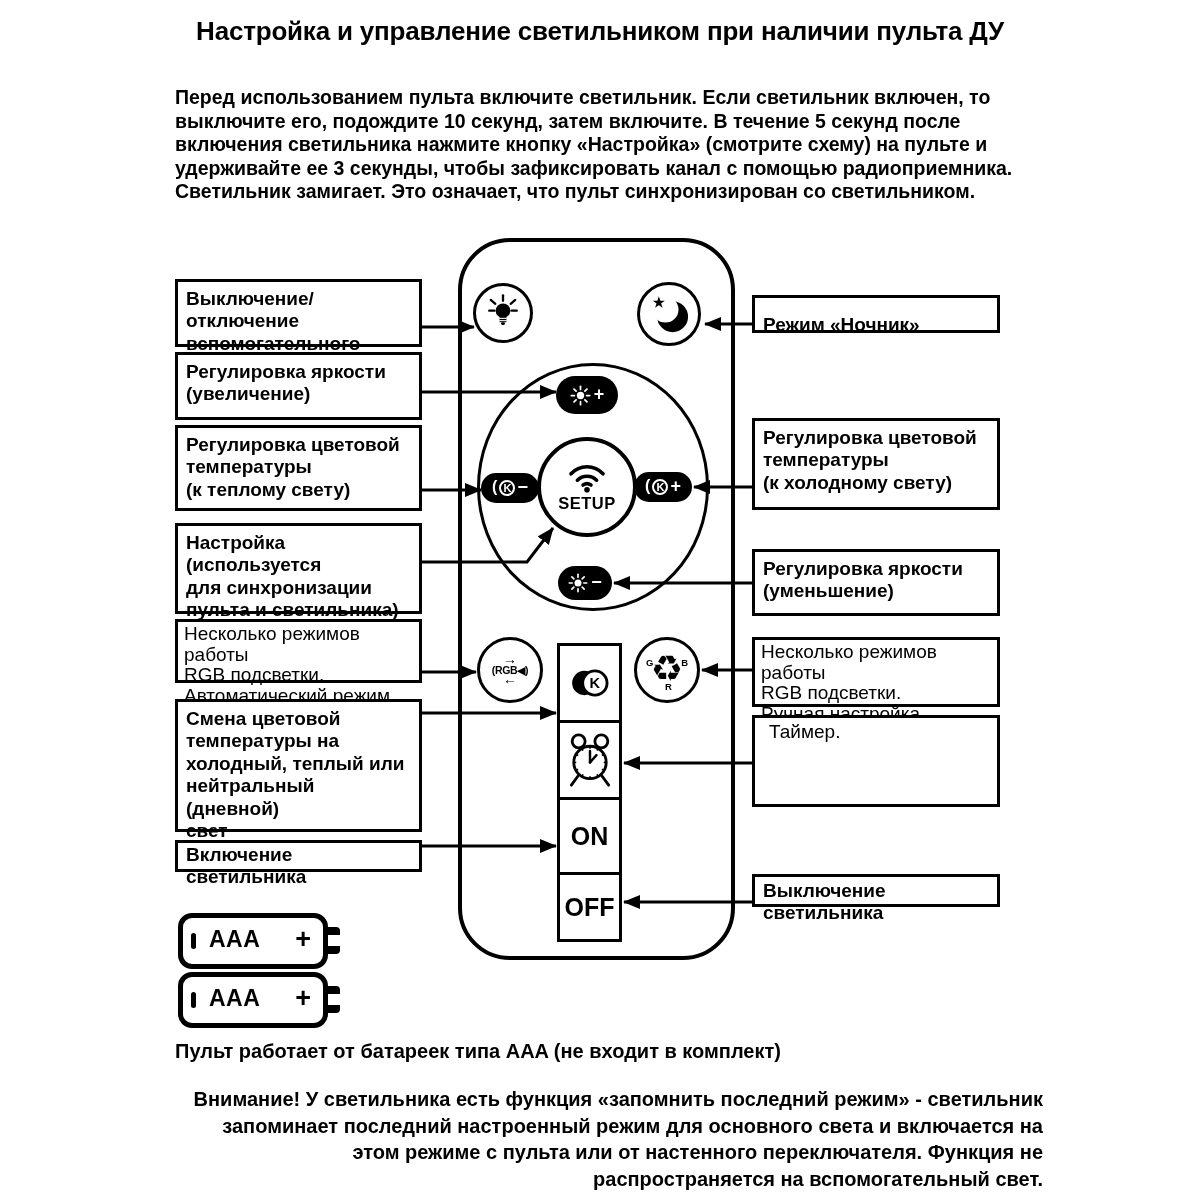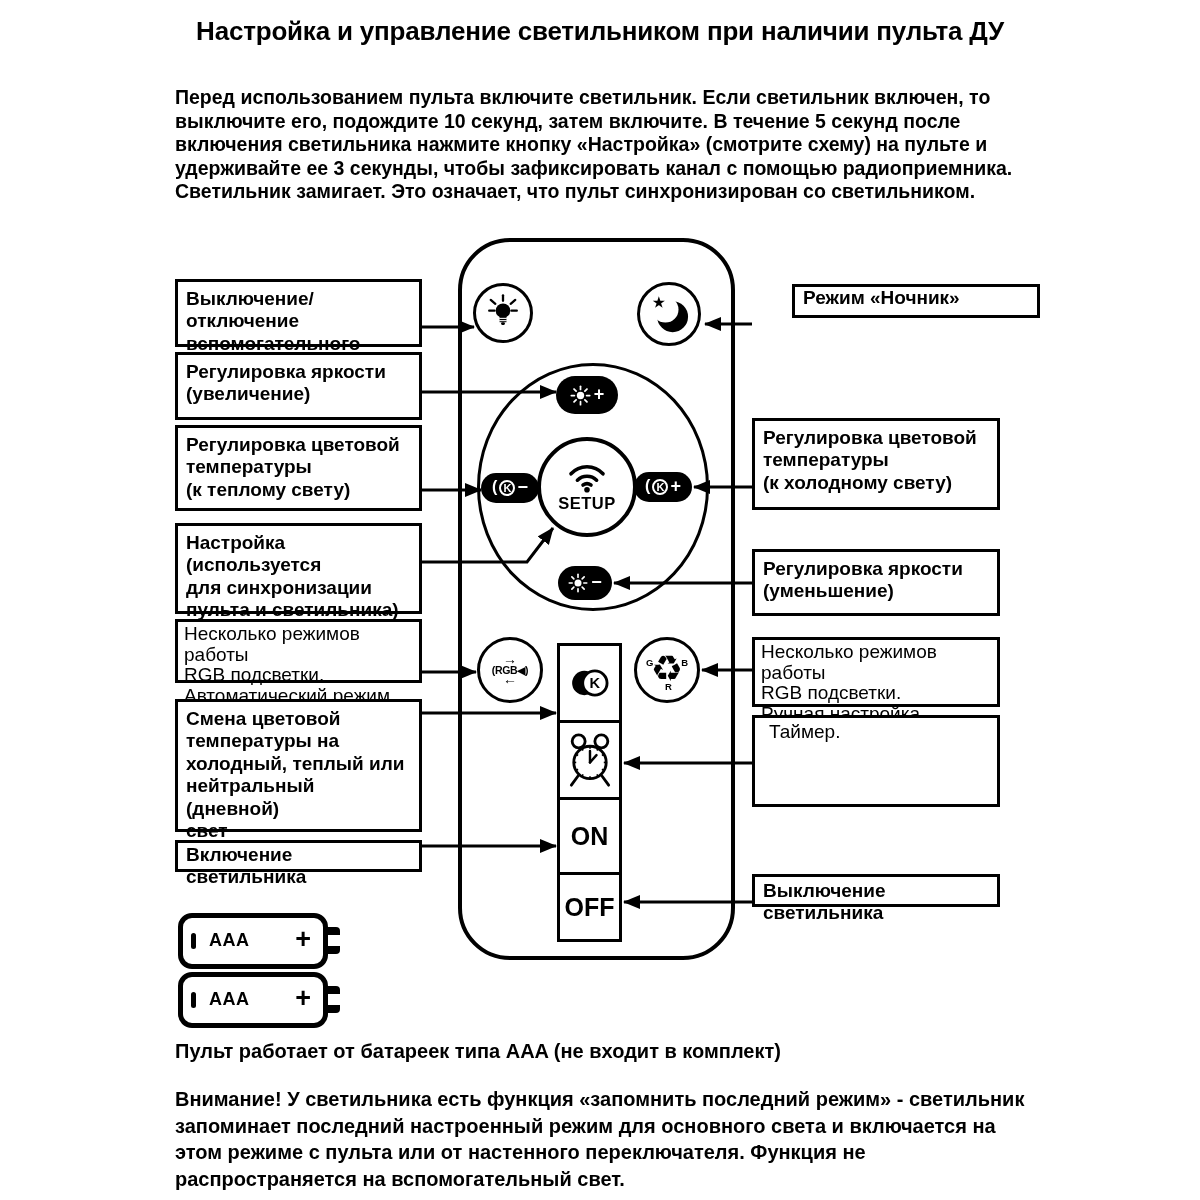--- a/index.html
+++ b/index.html
@@ -3,33 +3,33 @@
 <meta charset="utf-8">
 <style>
   html,body{margin:0;padding:0;background:#fff;}
   #page{position:relative;width:1200px;height:1200px;background:#fff;color:#000;
         font-family:"Liberation Sans",sans-serif;overflow:hidden;border-radius:26px;}
   .abs{position:absolute;}
   
   #title{top:16px;left:0;width:1200px;text-align:center;font-size:26px;font-weight:bold;letter-spacing:-0.2px;}
   #intro{top:86px;left:175px;width:862px;font-size:19.5px;font-weight:bold;line-height:1.21;}
   #battery-note{top:1040px;left:175px;font-size:20px;font-weight:bold;}
-  #warning{top:1086px;left:175px;width:868px;font-size:20px;font-weight:bold;line-height:1.33;}
+  #warning{top:1086px;left:175px;width:868px;font-size:20px;font-weight:bold;line-height:1.33;text-align:right;}
   
   .lbox{position:absolute;border:3px solid #000;background:#fff;font-size:19px;font-weight:bold;
         line-height:1.18;padding:6px 8px;white-space:pre-line;box-sizing:border-box;z-index:2;}
   .reg{font-weight:normal;line-height:1.08;padding:2px 6px;}
   #lb1{left:175px;top:279px;width:247px;height:68px;}
   #lb2{left:175px;top:352px;width:247px;height:68px;}
   #lb3{left:175px;top:425px;width:247px;height:86px;}
   #lb4{left:175px;top:523px;width:247px;height:91px;}
   #lb5{left:175px;top:619px;width:247px;height:64px;}
   #lb6{left:175px;top:699px;width:247px;height:133px;}
   #lb7{left:175px;top:840px;width:247px;height:32px;padding:1px 8px;}
-  #rb1{left:752px;top:284px;width:248px;height:34px;padding:0 8px;margin-left:40px;}
+  #rb1{left:752px;top:295px;width:248px;height:34px;padding:16px 8px;}
   #rb2{left:752px;top:418px;width:248px;height:92px;}
   #rb3{left:752px;top:549px;width:248px;height:67px;}
   #rb4{left:752px;top:637px;width:248px;height:70px;}
   #rb5{left:752px;top:715px;width:248px;height:92px;padding:4px 14px;}
   #rb6{left:752px;top:874px;width:248px;height:33px;padding:3px 8px;}
   
   #remote{left:458px;top:238px;width:277px;height:722px;border:4px solid #000;border-radius:52px;
           background:#fff;box-sizing:border-box;z-index:1;}
   .rbtn{position:absolute;box-sizing:border-box;background:#fff;}
   .circle{border:3px solid #000;border-radius:50%;display:flex;align-items:center;justify-content:center;}
@@ -61,21 +61,21 @@
         display:flex;align-items:center;justify-content:center;font-weight:bold;}
   #cell-moonk{top:401px;height:80px;}
   #cell-timer{top:478px;height:80px;}
   #cell-on{top:555px;height:78px;font-size:25px;}
   #cell-off{top:630px;height:70px;font-size:25px;}
   
   .battery{position:absolute;left:178px;width:150px;height:56px;border:5px solid #000;border-radius:14px;
            background:#fff;box-sizing:border-box;}
   #batt1{top:913px;} #batt2{top:972px;}
   .minus-bar{position:absolute;left:8px;top:15px;width:5px;height:16px;background:#000;border-radius:3px;}
-  .batt-label{position:absolute;left:26px;top:50%;transform:translateY(-54%);font-size:18px;font-weight:bold;letter-spacing:0.5px;text-align:center;}
+  .batt-label{position:absolute;left:26px;top:50%;transform:translateY(-54%);font-size:23px;font-weight:bold;letter-spacing:0.5px;text-align:center;}
   .batt-plus{position:absolute;right:12px;top:50%;transform:translateY(-56%);font-size:27px;font-weight:bold;}
   .nub{position:absolute;right:-17px;top:9px;width:17px;height:27px;background:#000;border-radius:4px;}
   .nub-notch{position:absolute;left:5px;top:8px;width:12px;height:11px;background:#fff;}
   
   #connectors{left:0;top:0;z-index:3;pointer-events:none;}
 </style>
 </head>
 <body>
 
 <div id="page">

